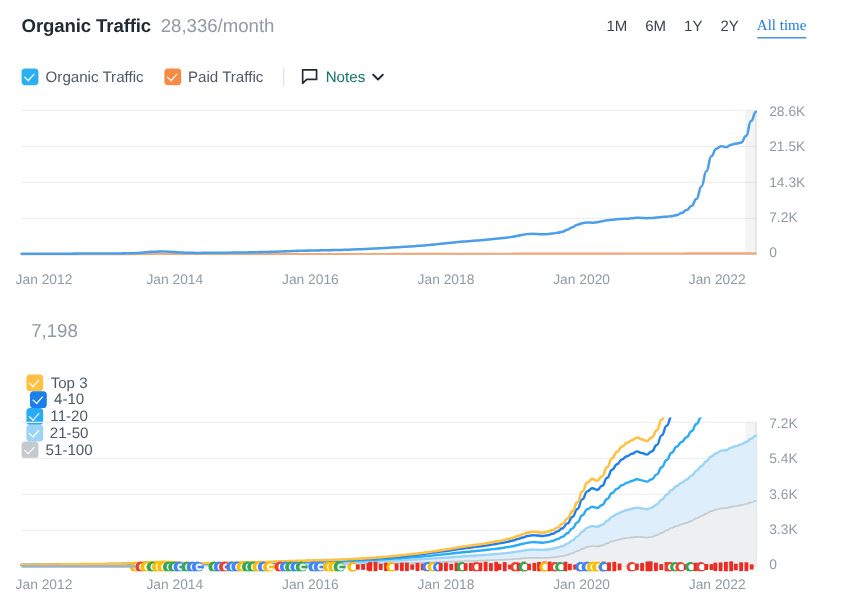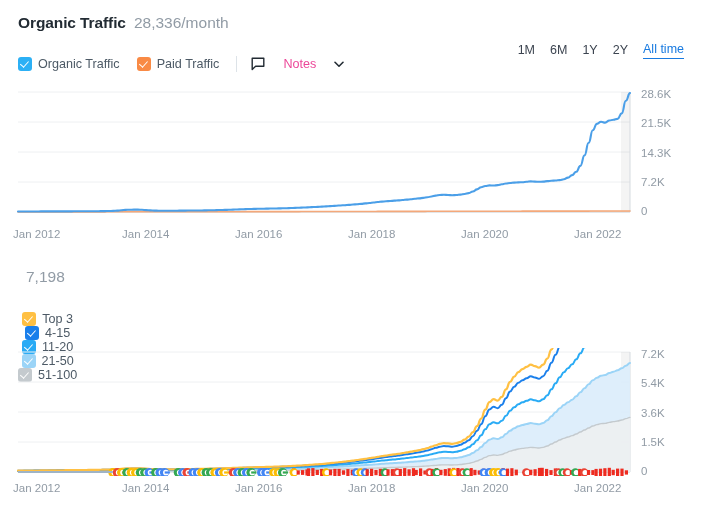--- a/index.html
+++ b/index.html
@@ -34,36 +34,36 @@
   .sec-value {
     font-size: 15.5px;
     color: #919ba5;
     margin-left: 8px;
     font-weight: normal;
   }
 
   
   .range {
     position: absolute;
-    right: 20px;
+    right: 32px;
     top: 14px;
     display: flex;
     align-items: center;
     gap: 15px;
     font-size: 12.5px;
-    margin-top: 28px;
   }
   .range-item {
     color: #3c4450;
     cursor: pointer;
     padding-bottom: 2px;
   }
   .range-item.active {
     color: #187ae0;
     border-bottom: 1.5px solid #187ae0;
+    font-family: Liberation Serif, serif;
   }
 
   
   .legend {
     position: absolute;
     left: 18px;
     display: flex;
     align-items: center;
     font-size: 12.6px;
     color: #4d5a66;
@@ -99,23 +99,22 @@
   .divider {
     width: 1px;
     height: 16px;
     background: #dde3e8;
     margin: 0 14px 0 0;
   }
   .notes {
     display: flex;
     align-items: center;
     cursor: pointer;
-    color: #ec4899;
+    color: #0f766e;
     font-size: 12.6px;
-    gap: 12px;
   }
   .notes svg { margin-right: 6px; }
   .chev { margin-left: 6px; }
 
   
   .chart-wrap { position: absolute; left: 0; }
   .ylabels {
     position: absolute;
     font-size: 11.5px;
     color: #919ba5;
@@ -209,21 +208,21 @@
     <span class="sec-value">7,198</span>
   </div>
 
   <div class="legend" style="top:312px;flex-direction:column;">
     <div class="lg-item">
       <span class="cbox" style="background:#ffc043;"></span>
       <span class="lg-label">Top 3</span>
     </div>
     <div class="lg-item">
       <span class="cbox" style="background:#1a7feb;"></span>
-      <span class="lg-label">4-15</span>
+      <span class="lg-label">4-10</span>
     </div>
     <div class="lg-item">
       <span class="cbox" style="background:#29abf5;"></span>
       <span class="lg-label">11-20</span>
     </div>
     <div class="lg-item">
       <span class="cbox" style="background:#9bd4f7;"></span>
       <span class="lg-label">21-50</span>
     </div>
     <div class="lg-item">
@@ -588,21 +587,21 @@
           <rect x="624.8" y="122.3" width="3.2" height="4.3" fill="#ee2b20"></rect>
         </g>
         <line x1="18" y1="124" x2="112.86" y2="124" stroke="#9fb4c6" stroke-width="2.2"></line>
       </svg>
   </div>
 
   <div class="ylabels" style="top:348px; left:641px; height:128px;">
     <span class="ylab" style="top:0px;">7.2K</span>
     <span class="ylab" style="top:29px;">5.4K</span>
     <span class="ylab" style="top:59px;">3.6K</span>
-    <span class="ylab" style="top:88px;">1.5K</span>
+    <span class="ylab" style="top:88px;">3.3K</span>
     <span class="ylab" style="top:117px;">0</span>
   </div>
 
   <div class="xlabels" style="top:482px;">
     <span class="xlab" style="left:13px;">Jan 2012</span>
     <span class="xlab" style="left:122px;">Jan 2014</span>
     <span class="xlab" style="left:235px;">Jan 2016</span>
     <span class="xlab" style="left:348px;">Jan 2018</span>
     <span class="xlab" style="left:461px;">Jan 2020</span>
     <span class="xlab" style="left:574px;">Jan 2022</span>

